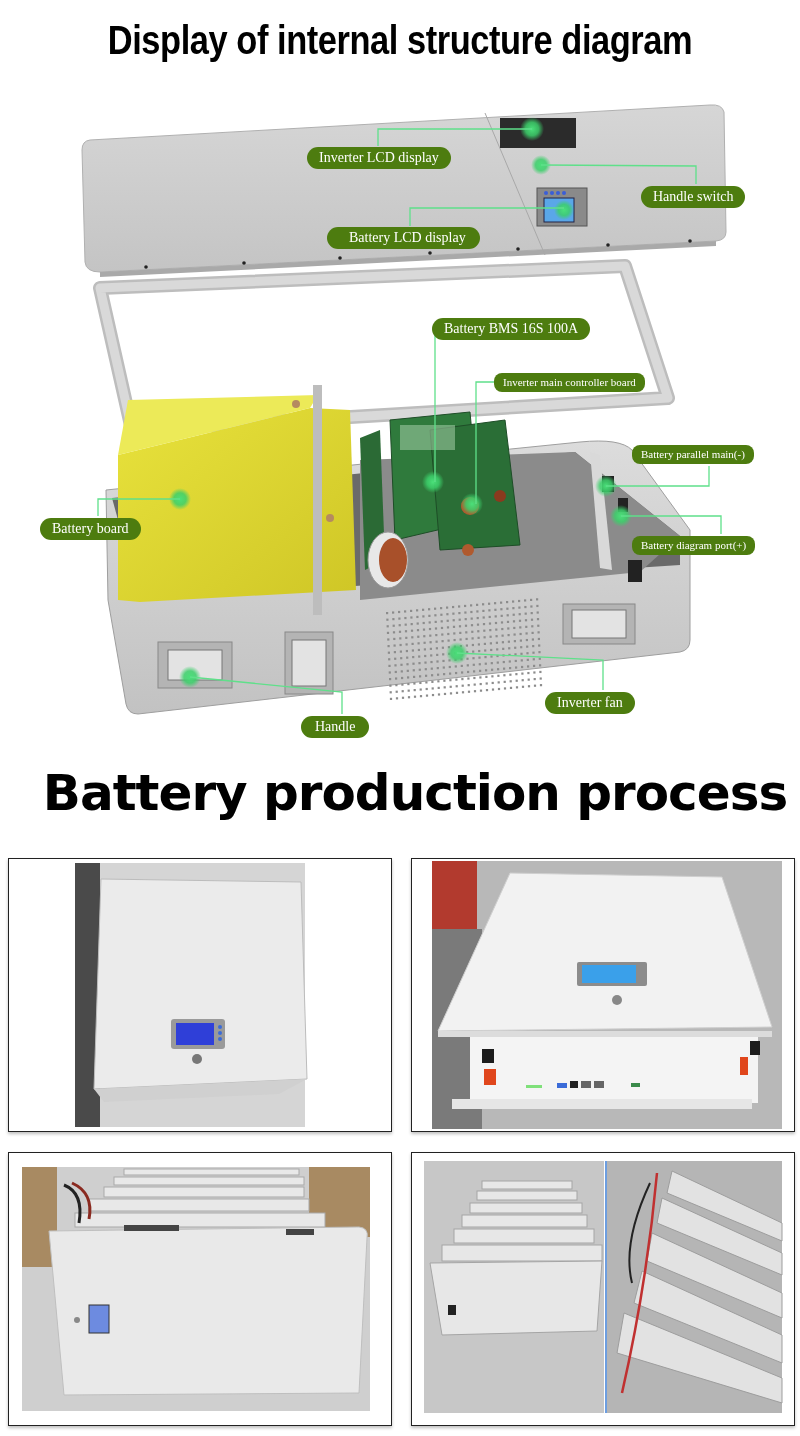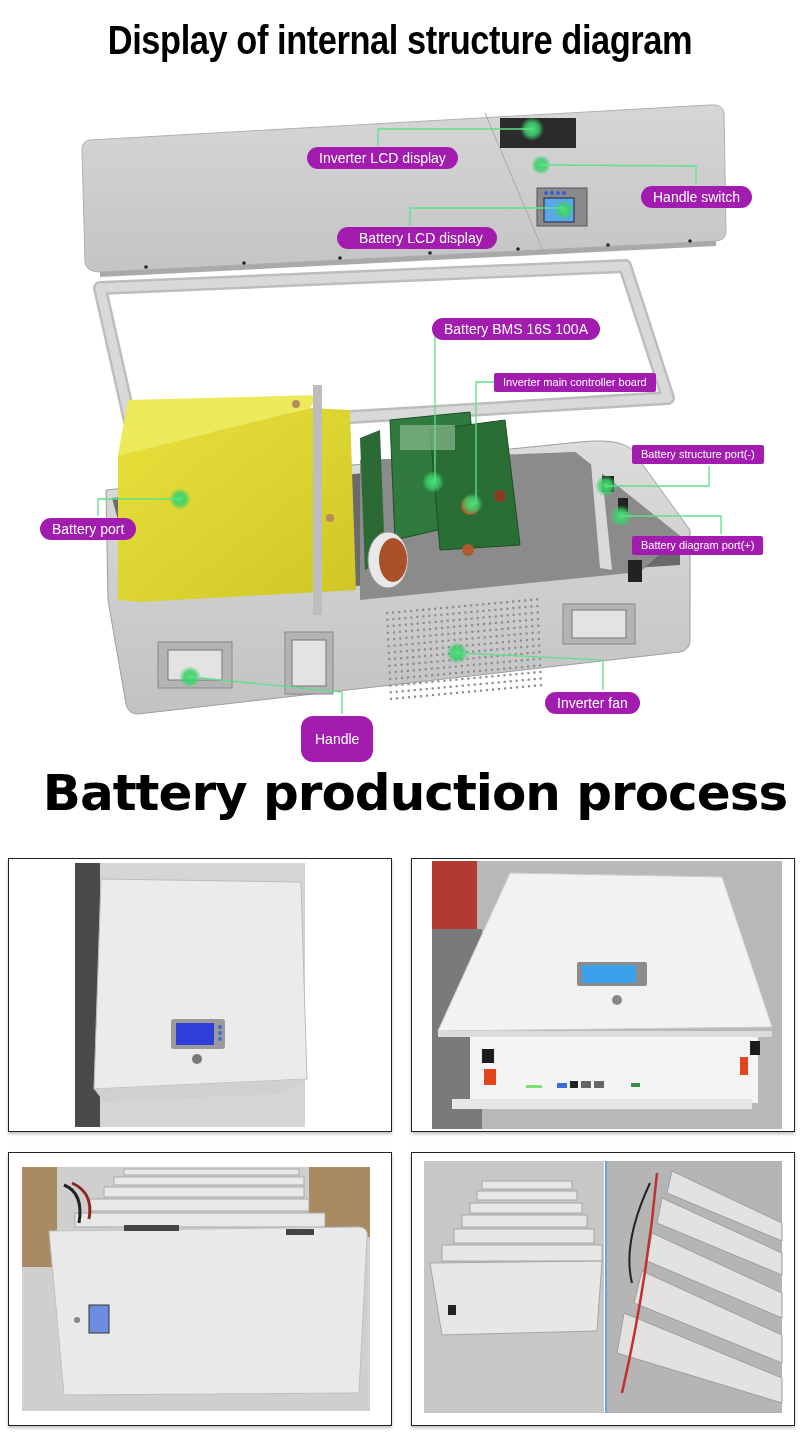--- a/index.html
+++ b/index.html
@@ -9,25 +9,25 @@
     font-family: "Liberation Sans", sans-serif; font-weight: bold; font-size: 40px;
     letter-spacing: -0.5px; transform: scaleX(0.86); transform-origin: center; color: #000;
   }
   .title2 {
     position: absolute; left: 0; top: 764px; width: 830px; text-align: center;
     font-family: "DejaVu Sans", sans-serif; font-weight: bold; font-size: 50px; color: #000;
     letter-spacing: -1px;
   }
   #diagram { position: absolute; left: 0; top: 95px; width: 800px; height: 660px; }
   .callout {
-    position: absolute; background: #a21caf; color: #fff; border-radius: 12px;
-    font-family: Liberation Sans, sans-serif; font-size: 14px; line-height: 22px;
+    position: absolute; background: #4d7c0f; color: #fff; border-radius: 12px;
+    font-family: Liberation Serif, serif; font-size: 14px; line-height: 22px;
     padding: 0 12px; white-space: nowrap; font-weight: normal;
   }
-  .callout.small { font-size: 11px; line-height: 19px; padding: 0 9px; border-radius: 2px; }
+  .callout.small { font-size: 11px; line-height: 19px; padding: 0 9px; border-radius: 8px; }
   .photo-frame {
     position: absolute; border: 1.5px solid #222; background: #fff;
     box-shadow: 0 2px 3px rgba(0,0,0,0.25); overflow: hidden;
   }
   .photo { position: absolute; }
 </style>
 </head>
 <body>
 
 <div class="title1">Display of internal structure diagram</div>
@@ -517,28 +517,28 @@
       <polyline points="606,486 709,486 709,466"></polyline>
       <polyline points="621,516 721,516 721,534"></polyline>
       <polyline points="180,499 98,499 98,516"></polyline>
       <polyline points="457,653 603,660 603,690"></polyline>
       <polyline points="190,677 342,692 342,714"></polyline>
     </g>
   </svg>
 
   <div class="callout" style="left:307px;top:52px">Inverter LCD display</div>
   <div class="callout" style="left:641px;top:91px">Handle switch</div>
-  <div class="callout" style="left:337px;top:132px;padding:0 14px 0 22px">Battery LCD display</div>
+  <div class="callout" style="left:327px;top:132px;padding:0 14px 0 22px">Battery LCD display</div>
   <div class="callout" style="left:432px;top:223px">Battery BMS 16S 100A</div>
   <div class="callout small" style="left:494px;top:278px">Inverter main controller board</div>
-  <div class="callout small" style="left:632px;top:350px">Battery structure port(-)</div>
+  <div class="callout small" style="left:632px;top:350px">Battery parallel main(-)</div>
   <div class="callout small" style="left:632px;top:441px">Battery diagram port(+)</div>
-  <div class="callout" style="left:40px;top:423px">Battery port</div>
+  <div class="callout" style="left:40px;top:423px">Battery board</div>
   <div class="callout" style="left:545px;top:597px">Inverter fan</div>
-  <div class="callout" style="left:301px;top:621px;padding:12px 14px">Handle</div>
+  <div class="callout" style="left:301px;top:621px;padding:0 14px">Handle</div>
 </div>
 
 <div class="title2">Battery production process</div>
 
 <div class="photo-frame" style="left:8px;top:858px;width:382px;height:272px">
   <svg width="382" height="272" class="photo">
     <rect x="66" y="4" width="230" height="264" fill="#d5d5d5"></rect>
     <rect x="66" y="4" width="25" height="264" fill="#4a4a4a"></rect>
     <path d="M92 20 L292 23 L298 220 L85 230 Z" fill="#ebebeb" stroke="#bcbcbc"></path>
     <path d="M85 230 L298 220 L270 235 L95 243 Z" fill="#d0d0d0"></path>

